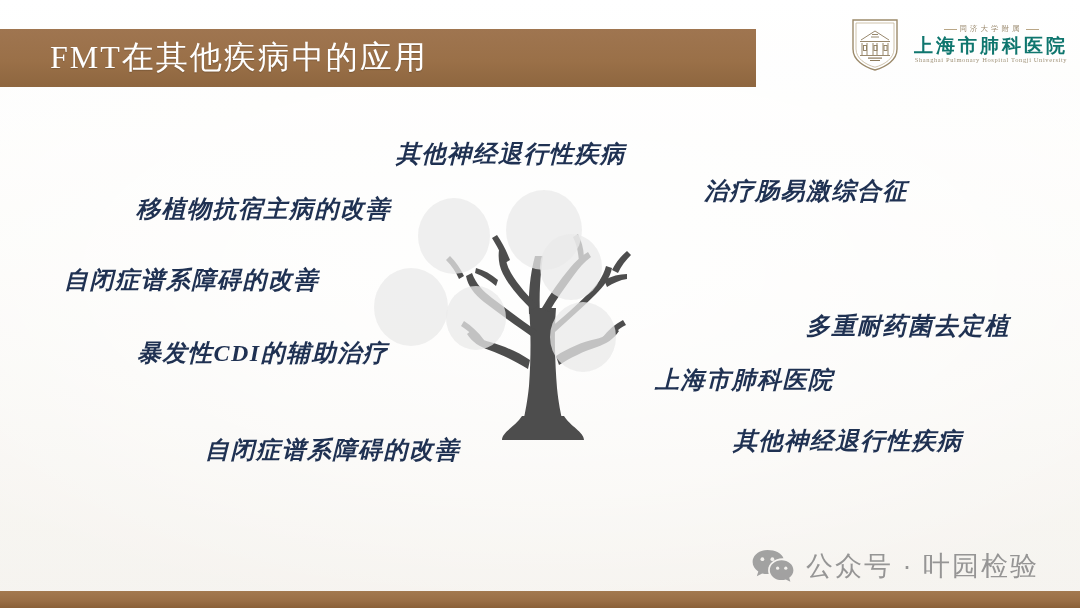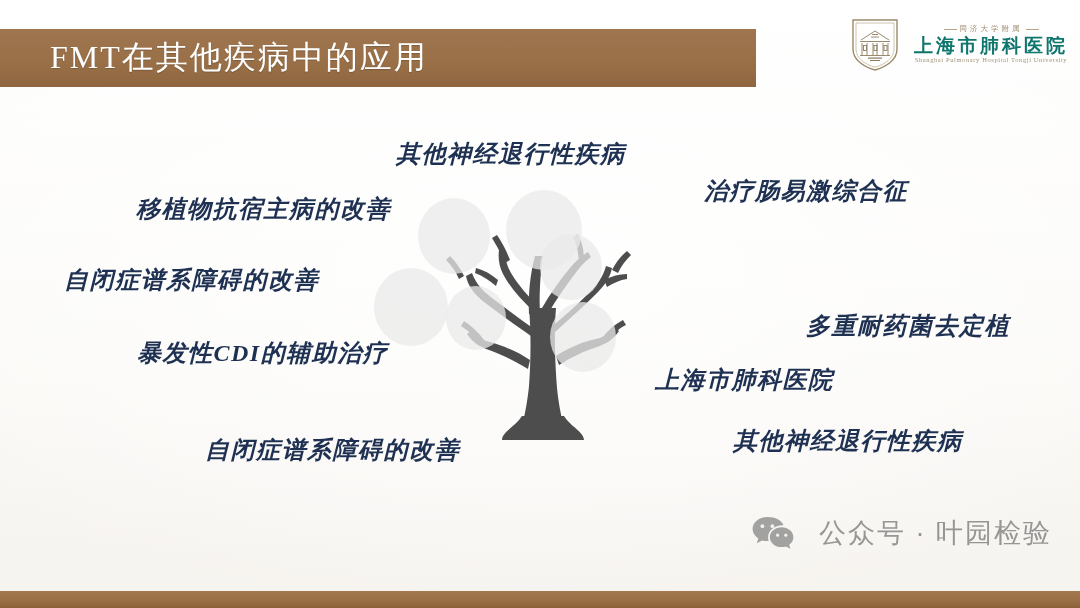--- a/index.html
+++ b/index.html
@@ -153,24 +153,24 @@
     letter-spacing: 1.5px;
     white-space: nowrap;
     font-family: "Liberation Serif", "DejaVu Serif", serif;
     font-style: italic;
   }
 
   
   .watermark {
     position: absolute;
     left: 752px;
-    top: 515px;
+    top: 548px;
     display: flex;
     align-items: center;
-    gap: 25px;
+    gap: 12px;
     opacity: 0.92;
   }
   .wechat-icon { width: 42px; height: 34px; flex: 0 0 auto; }
   .watermark-text {
     color: #8e8e8e;
     font-size: 27px;
     letter-spacing: 2px;
     white-space: nowrap;
     font-family: "Liberation Sans", "DejaVu Sans", sans-serif;
   }

